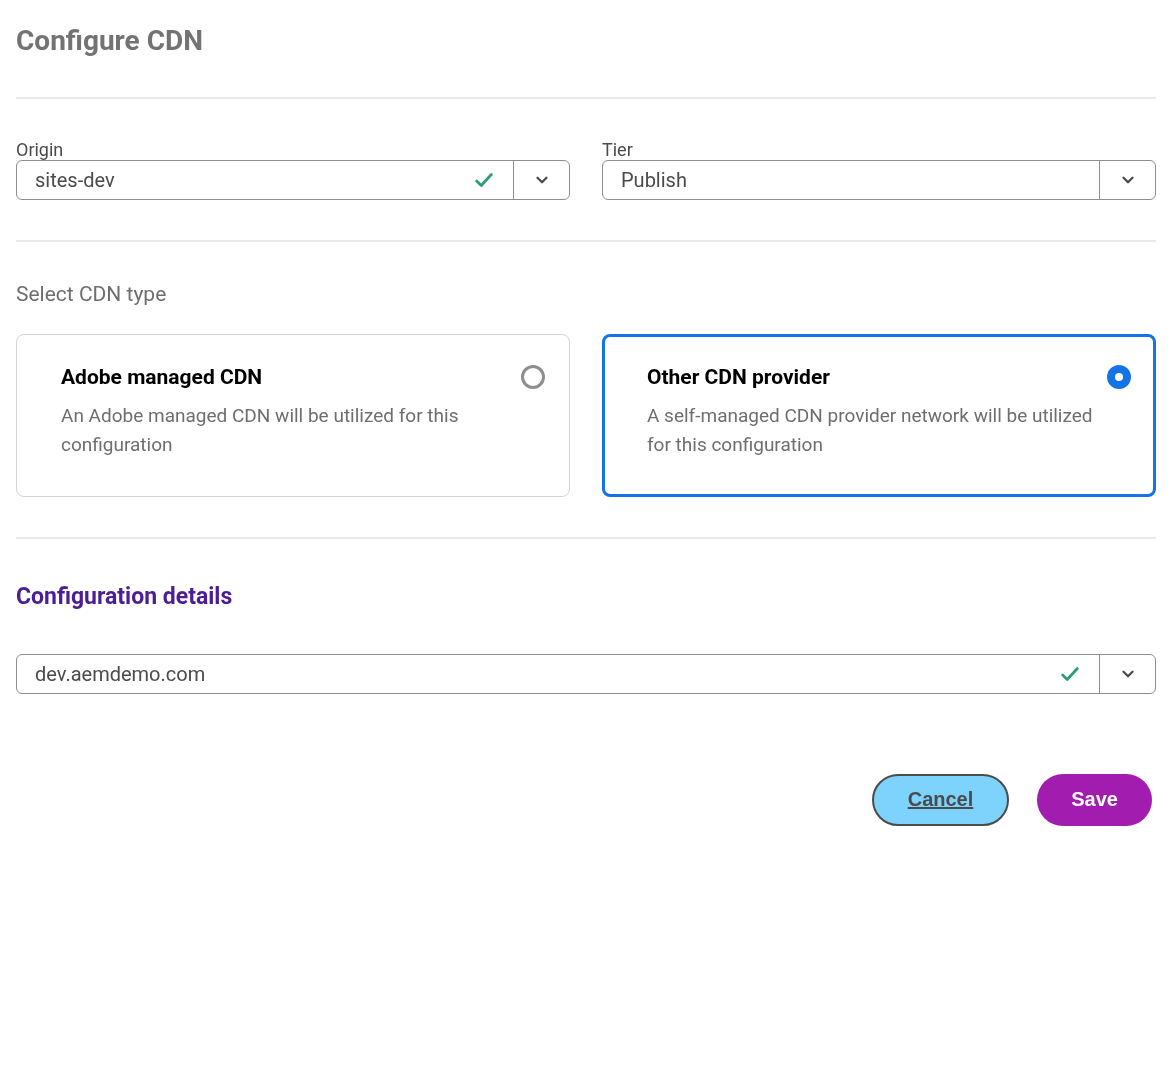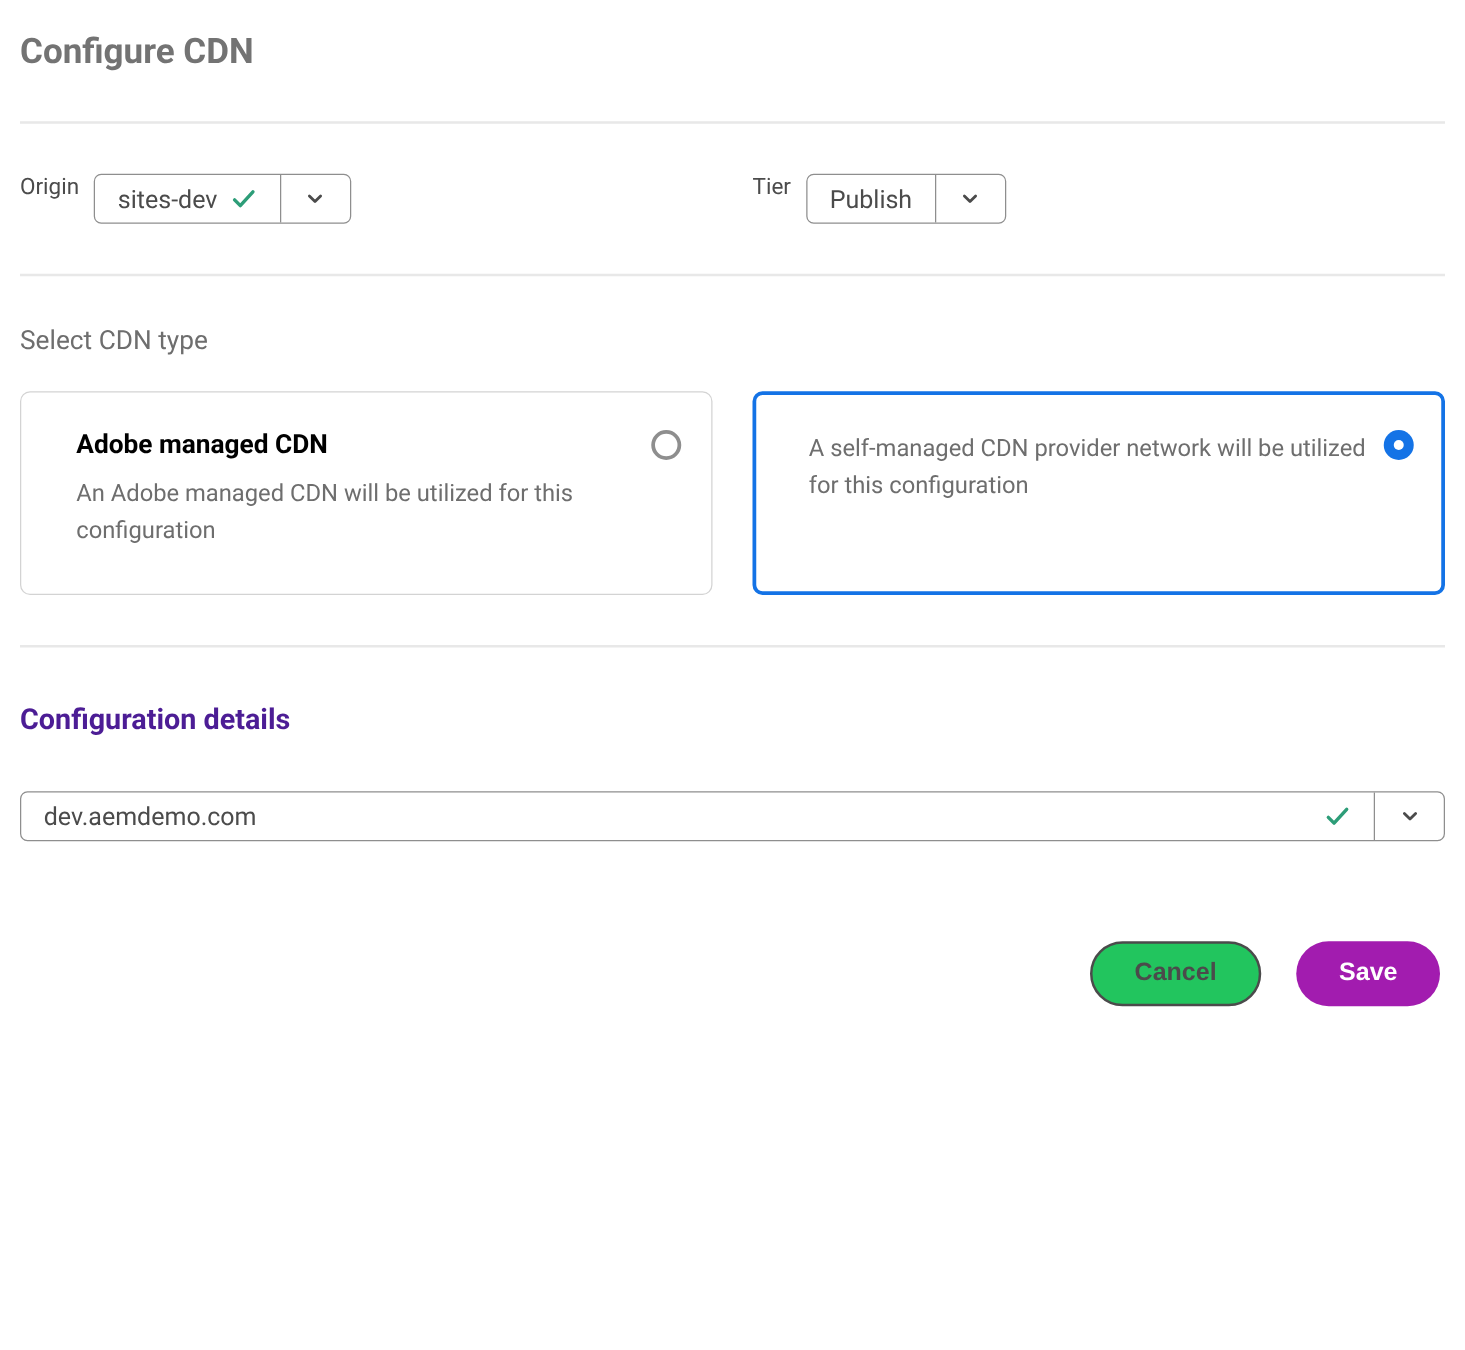--- a/index.html
+++ b/index.html
@@ -27,22 +27,21 @@
     }
     .form-row {
       display: flex;
       gap: 32px;
       margin-top: 40px;
       margin-bottom: 40px;
     }
     .form-group {
       flex: 1;
       display: flex;
-      flex-direction: row;
-      gap: 12px;
+      flex-direction: column;
     }
     .field-label {
       font-size: 18px;
       color: #4b4b4b;
       font-weight: 400;
     }
     .section-label {
       font-size: 21px;
       color: #6e6e6e;
       font-weight: 400;
@@ -170,23 +169,24 @@
       padding: 0 34px;
       border-radius: 26px;
       font-size: 20px;
       font-weight: 700;
       cursor: pointer;
       display: inline-flex;
       align-items: center;
       justify-content: center;
     }
     .btn-secondary {
-      background: #22c55e;
+      background: #7dd3fc;
       border: 2.5px solid #4b4b4b;
       color: #4b4b4b;
+      text-decoration: underline;
     }
     .btn-primary {
       background: #a21caf;
       border: none;
       color: #ffffff;
     }
   </style>
 </head>
 <body>
 
@@ -232,20 +232,21 @@
 <div class="section-label">Select CDN type</div>
 
 <div class="radio-grid">
   <div class="radio-card">
     <div class="radio-indicator unselected"></div>
     <div class="radio-title">Adobe managed CDN</div>
     <div class="radio-desc">An Adobe managed CDN will be utilized for this configuration</div>
   </div>
   <div class="radio-card selected">
     <div class="radio-indicator selected"></div>
+    <div class="radio-title">Other CDN provider</div>
     <div class="radio-desc">A self-managed CDN provider network will be utilized for this configuration</div>
   </div>
 </div>
 
 <hr class="divider">
 
 <div class="config-details">
   <div class="section-heading">Configuration details</div>
 
   <div class="domain-group">

